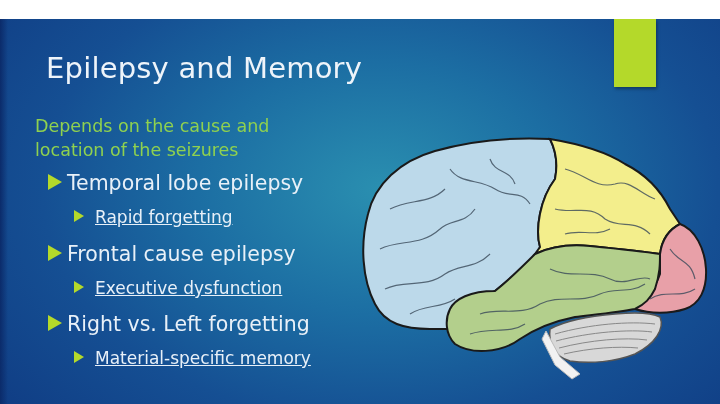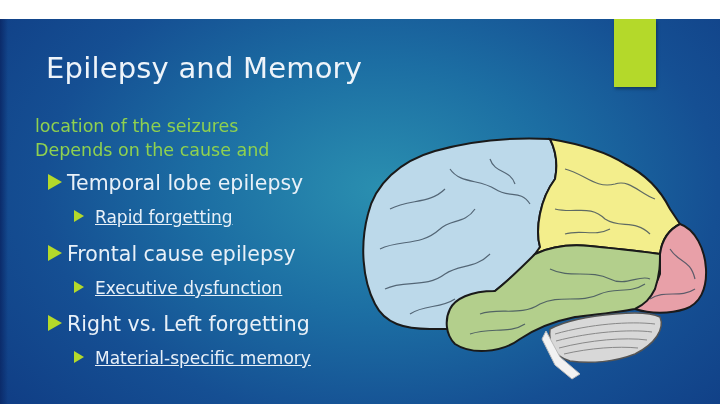--- a/index.html
+++ b/index.html
@@ -25,22 +25,22 @@
 </head>
 <body>
 
 <div class="slide">
   <div class="left-edge"></div>
   <div class="accent-bar"></div>
 
   <div class="title">Epilepsy and Memory</div>
 
   <div class="subtitle">
+    <div>Depends on the cause and</div>
     <div>location of the seizures</div>
-    <div>Depends on the cause and</div>
   </div>
 
   <div class="bullets">
     <div class="b1" style="top:2px">
       <span class="tri"></span><span>Temporal lobe epilepsy</span>
     </div>
     <div class="b2" style="top:38px">
       <span class="tri"></span><span>Rapid forgetting</span>
     </div>
     <div class="b1" style="top:73px">

